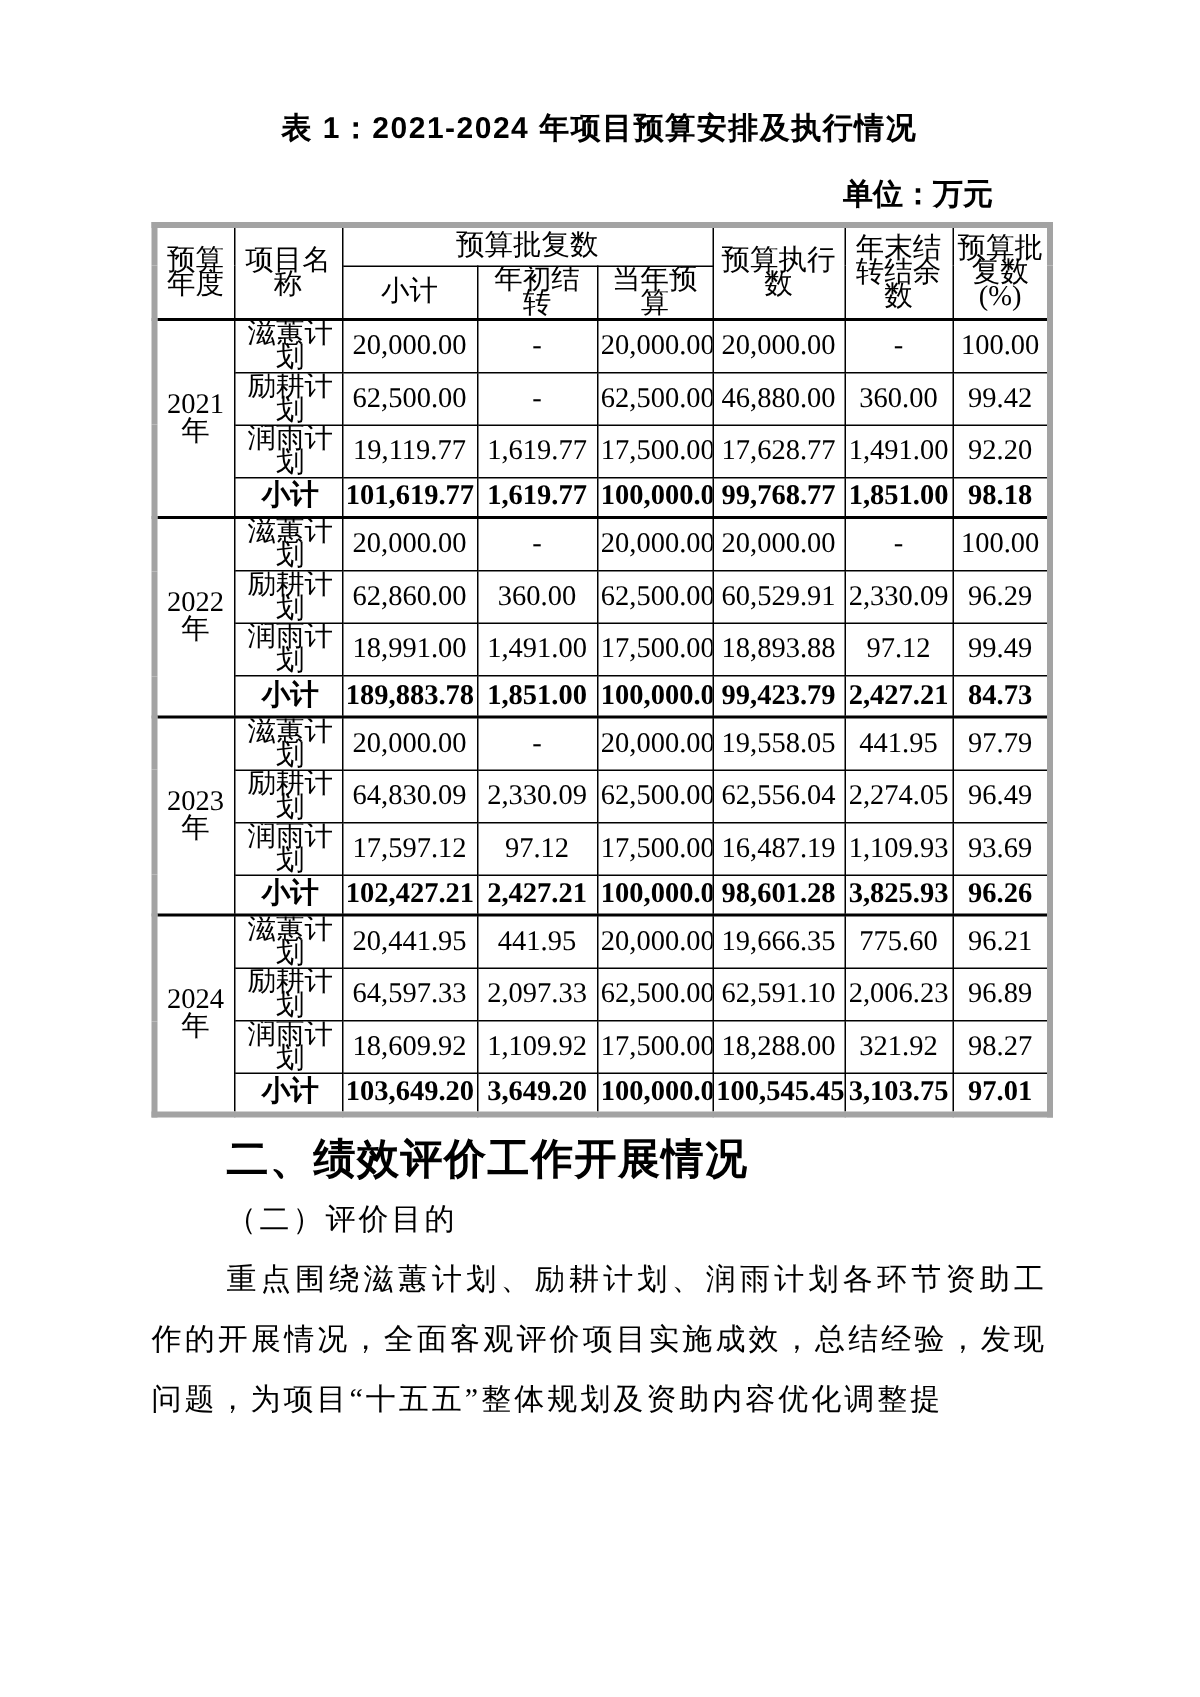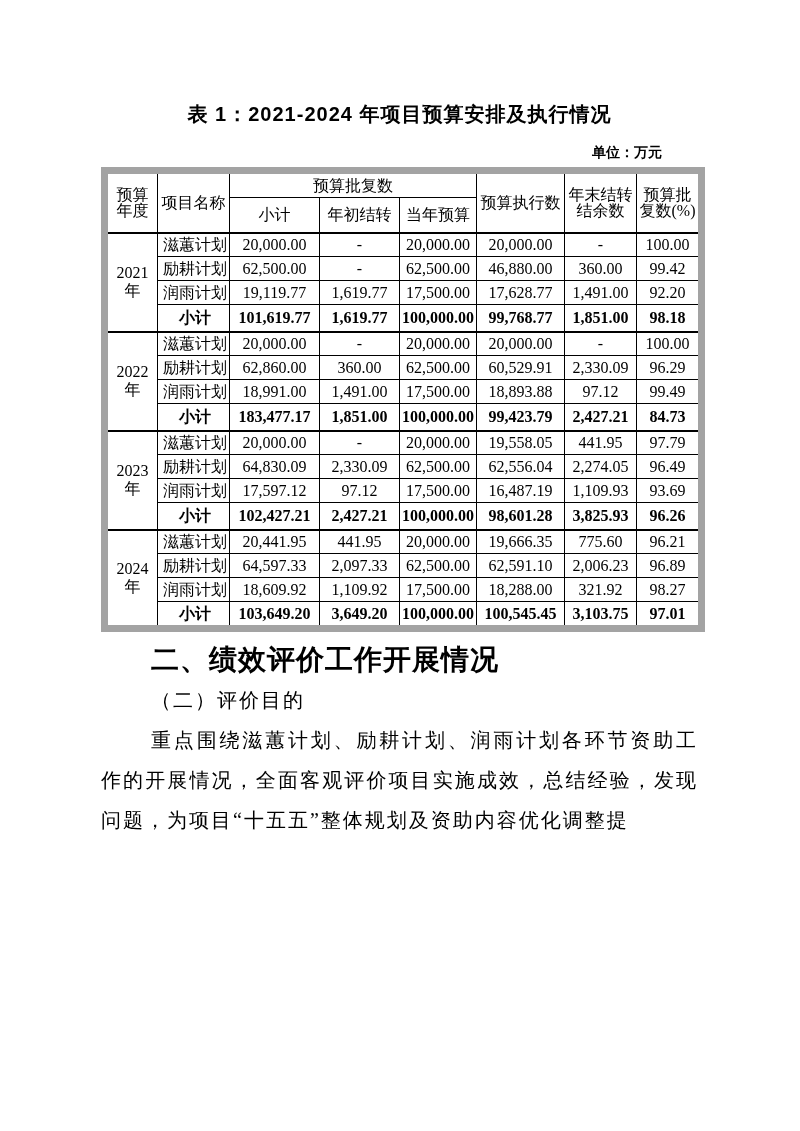--- a/index.html
+++ b/index.html
@@ -8,44 +8,44 @@
     width: 800px; height: 1131px;
     font-family: "Liberation Serif", serif;
     color: #000;
     position: relative;
     overflow: hidden;
   }
   .page { position: relative; width: 800px; height: 1131px; background: #fff; }
   .inner { width: 597px; margin: 0 auto 0 101px; }
 
   .doc-title {
-    margin-top: 100px;
+    margin-top: 72px;
     text-align: center;
     font-family: "Liberation Sans", sans-serif;
     font-weight: bold;
     font-size: 20px;
     letter-spacing: 1px;
     line-height: 28px;
   }
   .unit-label {
     margin-top: 16px;
     margin-bottom: 5px;
     text-align: right;
     padding-right: 36px;
     font-family: "Liberation Sans", sans-serif;
     font-weight: bold;
-    font-size: 14px;
+    font-size: 20px;
   }
 
   table.budget-table {
     width: 597px;
     border-collapse: collapse;
     table-layout: fixed;
-    font-size: 16px;
-    border: 7px solid #a3a3a3;
+    font-size: 19px;
+    border: 4px solid #a3a3a3;
   }
   .budget-table th, .budget-table td {
     border: 1px solid #000;
     text-align: center;
     vertical-align: middle;
     padding: 1px 2px;
     font-weight: normal;
     line-height: 16px;
     overflow: hidden;
   }
@@ -181,21 +181,21 @@
             <td class="name-cell">润雨计划</td>
             <td>18,991.00</td>
             <td>1,491.00</td>
             <td>17,500.00</td>
             <td>18,893.88</td>
             <td>97.12</td>
             <td>99.49</td>
           </tr>
           <tr class="subtotal">
             <td class="name-cell">小计</td>
-            <td>183,477.17</td>
+            <td>189,883.78</td>
             <td>1,851.00</td>
             <td>100,000.00</td>
             <td>99,423.79</td>
             <td>2,427.21</td>
             <td>84.73</td>
           </tr>
         </tbody>
         <tbody>
           <tr>
             <td rowspan="4" class="year-cell">2023年</td>

